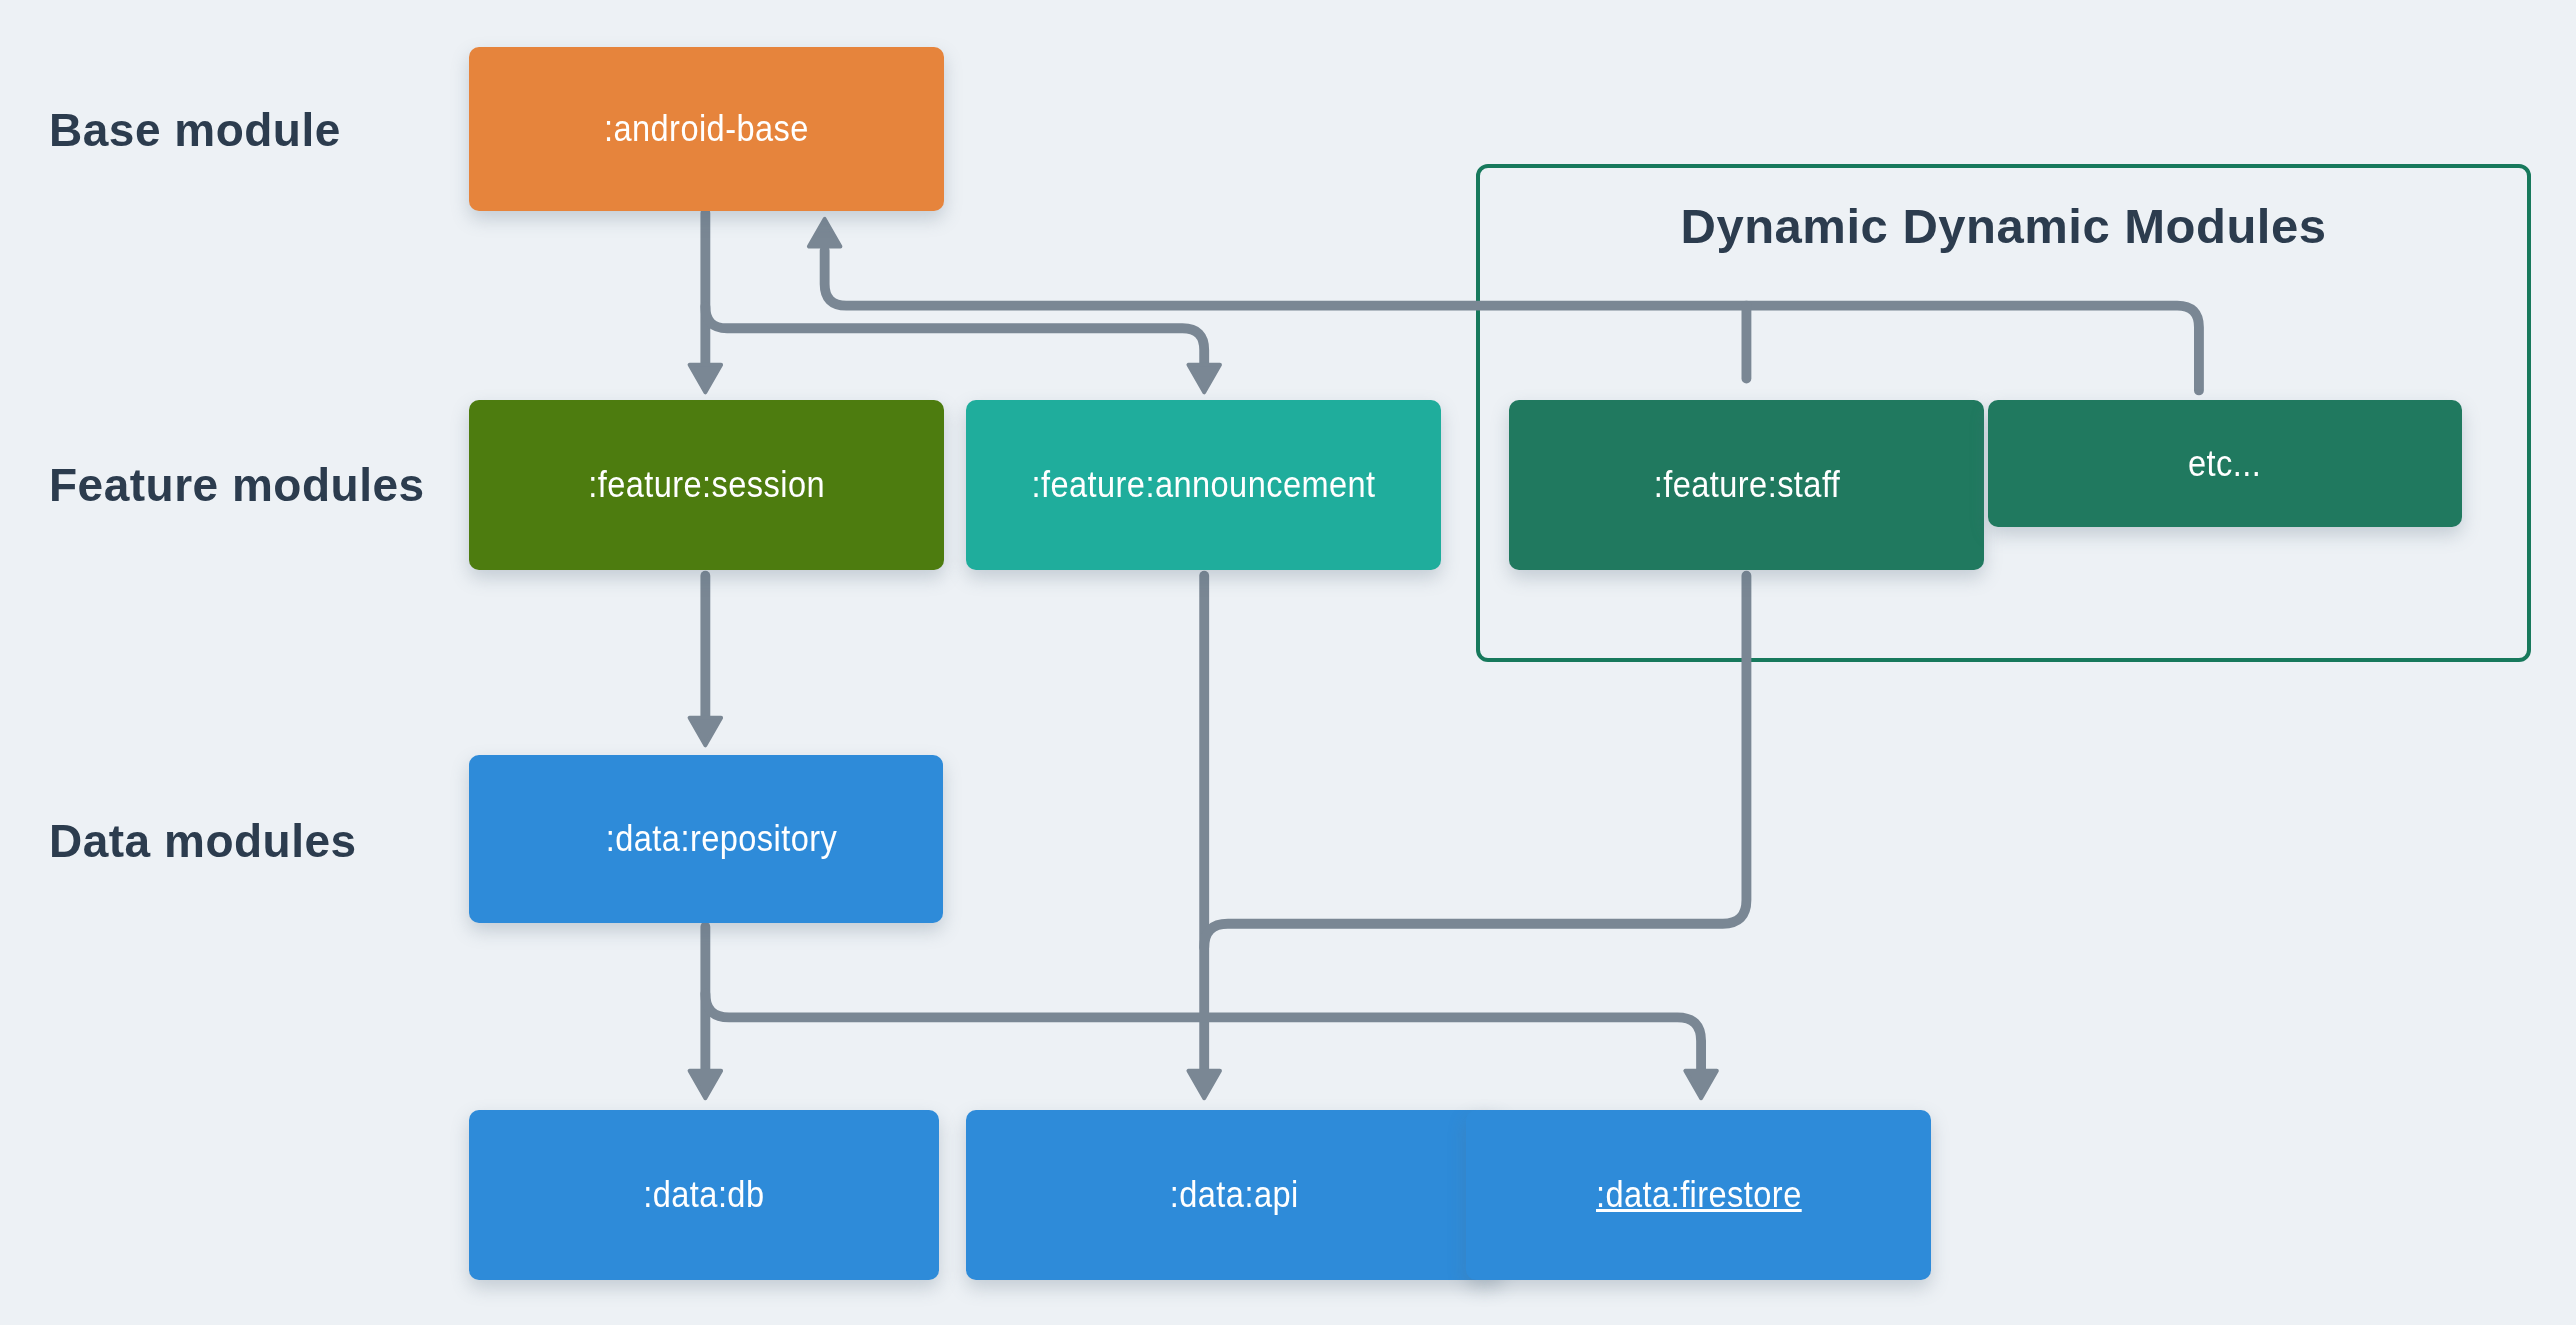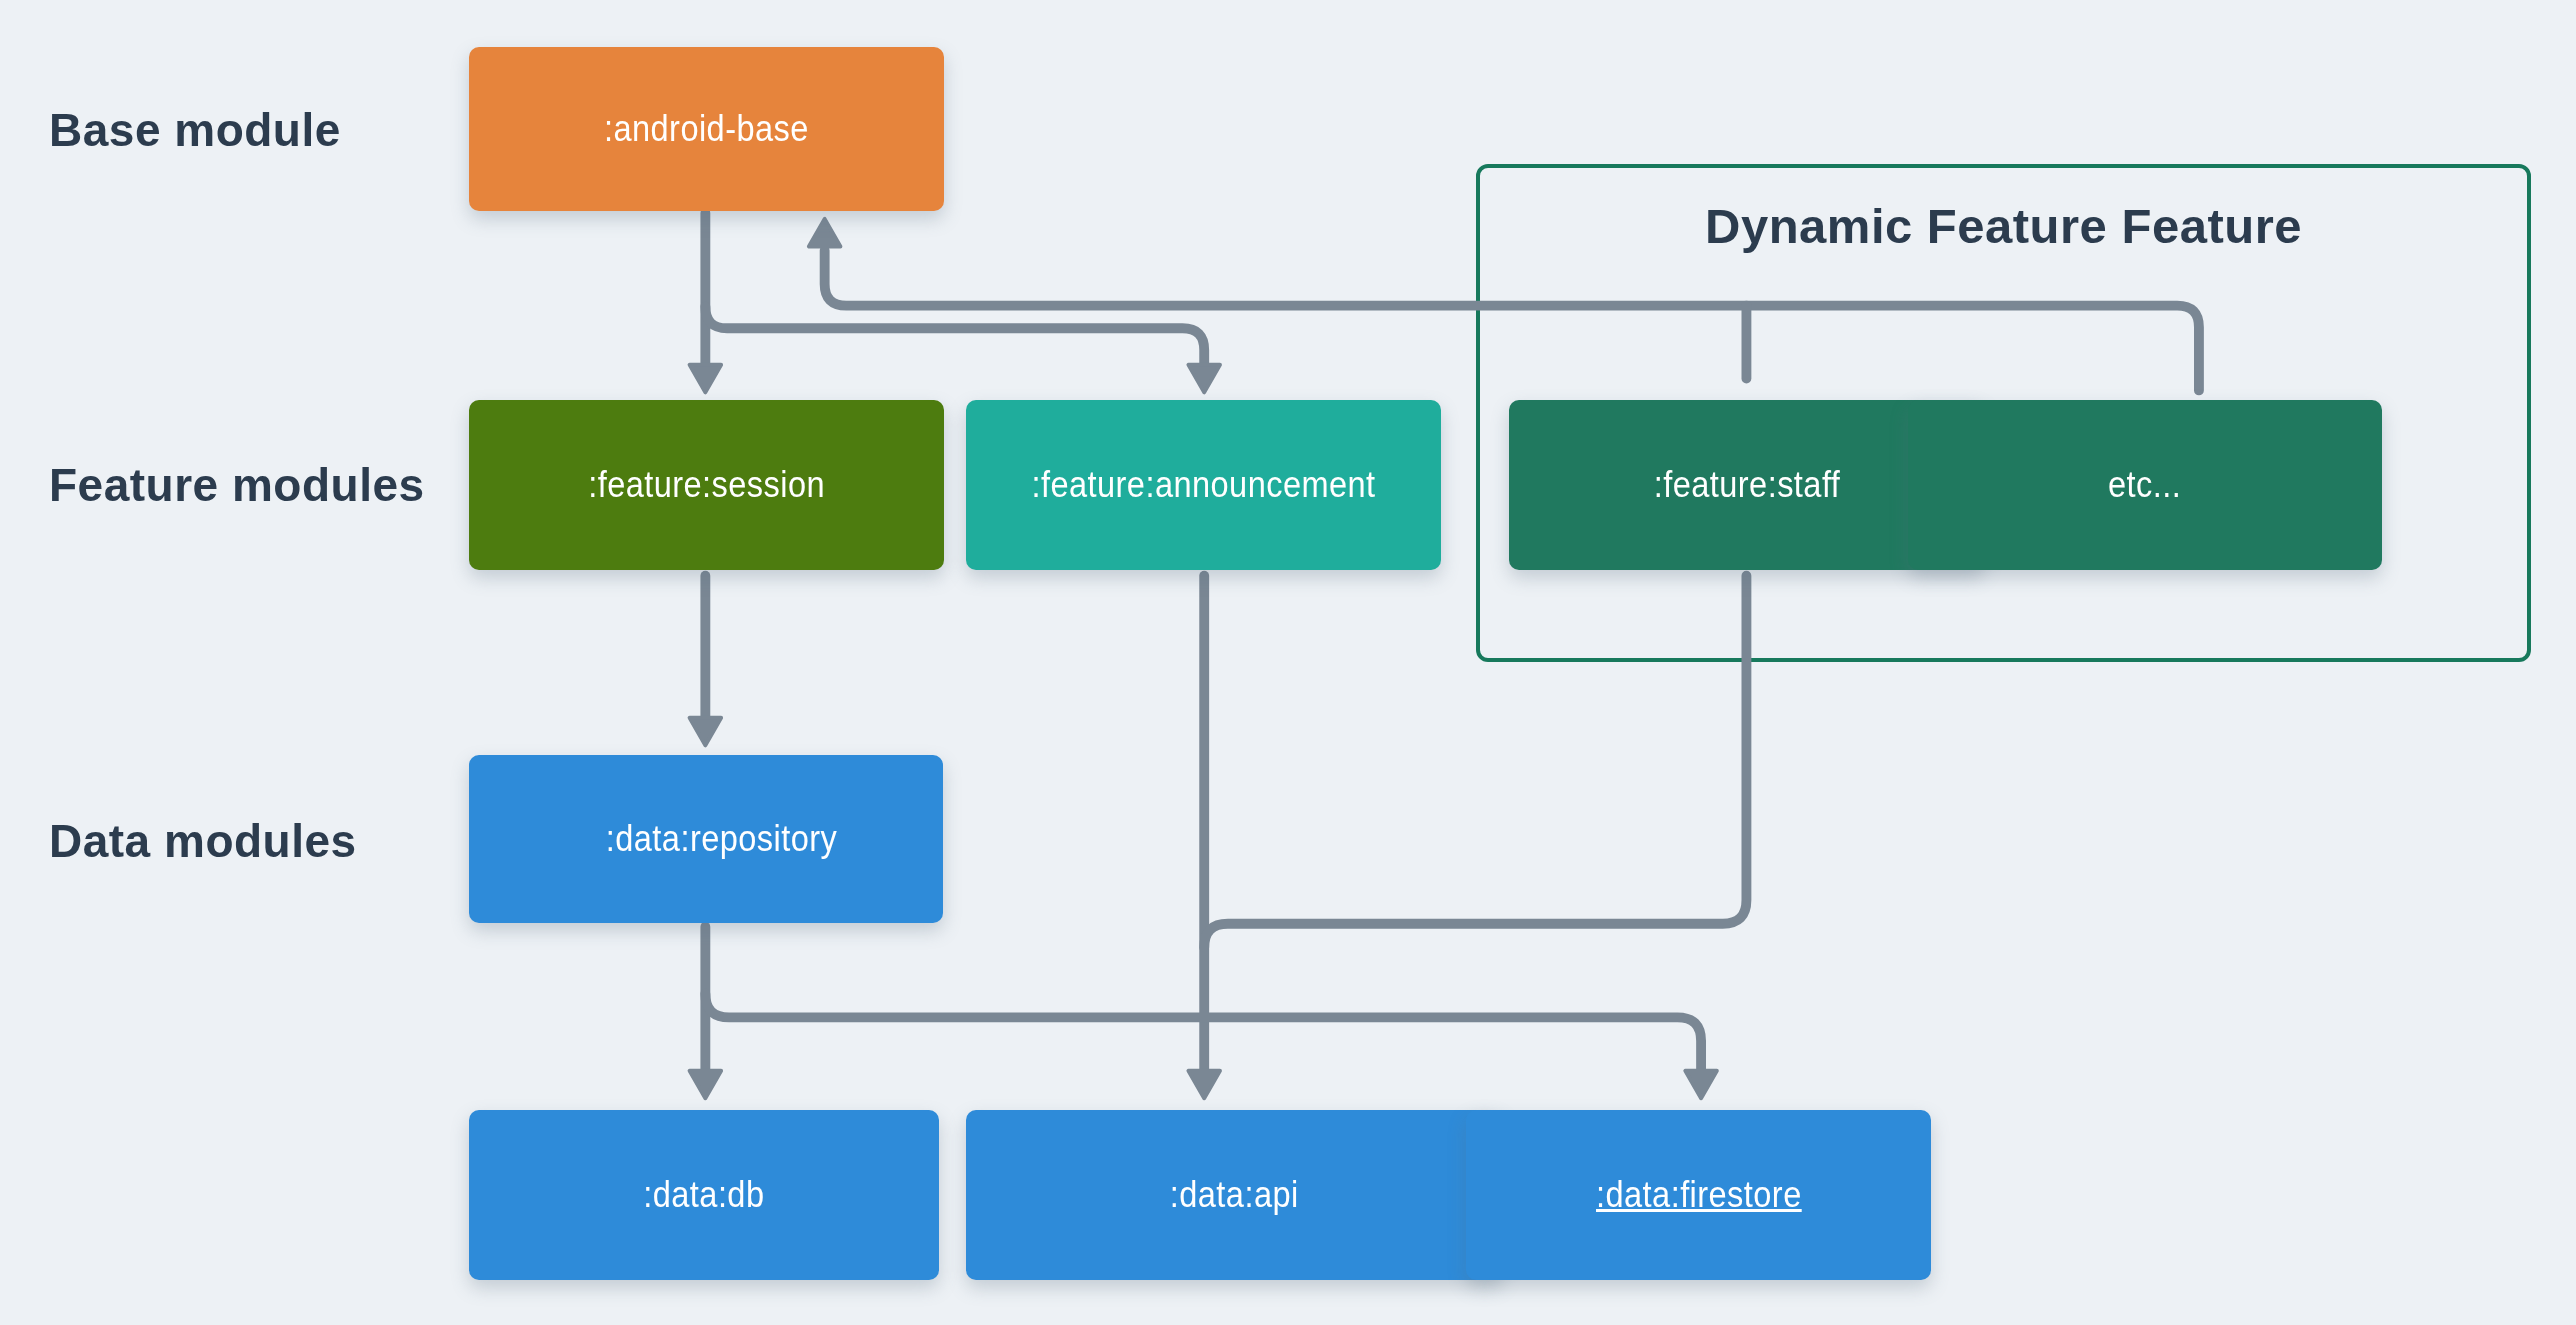--- a/index.html
+++ b/index.html
@@ -98,37 +98,37 @@
   .node .node-label {
     display: inline-block;
     transform: scaleX(0.88);
     white-space: nowrap;
     letter-spacing: 0.5px;
   }
   .node.base        { left: 469px;  top: 47px;   width: 475px; height: 164px; }
   .node.session     { left: 469px;  top: 400px;  width: 475px; height: 170px; }
   .node.announcement{ left: 966px;  top: 400px;  width: 475px; height: 170px; }
   .node.staff       { left: 1509px; top: 400px;  width: 475px; height: 170px; }
-  .node.etc         { left: 1908px; top: 400px;  width: 474px; height: 170px; }
+  .node.etc         { left: 1988px; top: 400px;  width: 474px; height: 127px; }
   .node.repository  { left: 469px;  top: 755px;  width: 474px; height: 168px; padding-left: 31px; }
   .node.db          { left: 469px;  top: 1110px; width: 470px; height: 170px; }
   .node.api         { left: 966px;  top: 1110px; width: 537px; height: 170px; }
   .node.firestore   { left: 1466px; top: 1110px; width: 465px; height: 170px; text-decoration: underline; }
 </style>
 </head>
 <body>
 
 <div class="stage">
 
   <div class="row-label base">Base module</div>
   <div class="row-label feature">Feature modules</div>
   <div class="row-label data">Data modules</div>
 
   <div class="dfm-container" style="border-color: rgb(23, 121, 92);">
-    <div class="dfm-title">Dynamic Feature Feature</div>
+    <div class="dfm-title">Dynamic Dynamic Modules</div>
   </div>
 
   <svg class="connectors" width="2576" height="1325" viewBox="0 0 2612 1344">
 
     <path class="edge" d="M 715 216 L 715 372"></path>
     <polygon class="arrowhead" points="715,398 699,370 731,370"></polygon>
 
     <path class="edge" d="M 715 311 Q 715 333 737 333 L 1199 333 Q 1221 333 1221 355 L 1221 372"></path>
     <polygon class="arrowhead" points="1221,398 1205,370 1237,370"></polygon>
 

